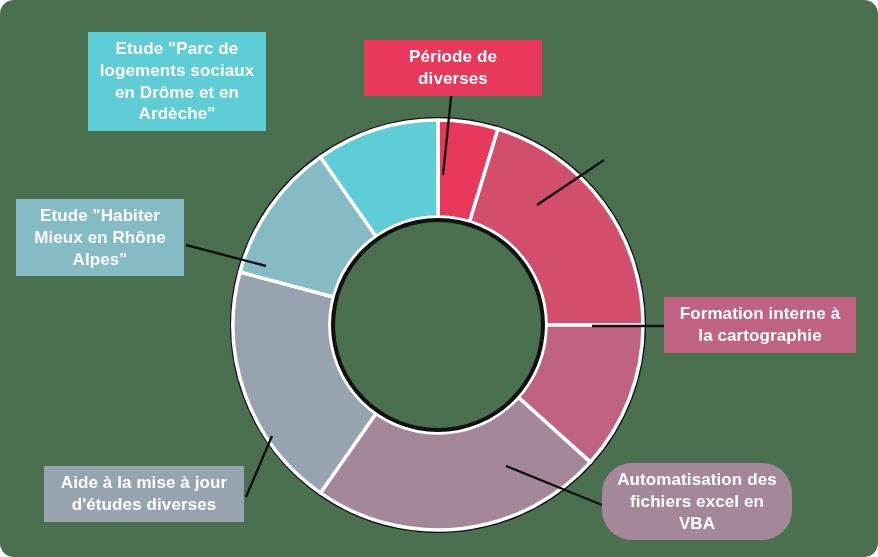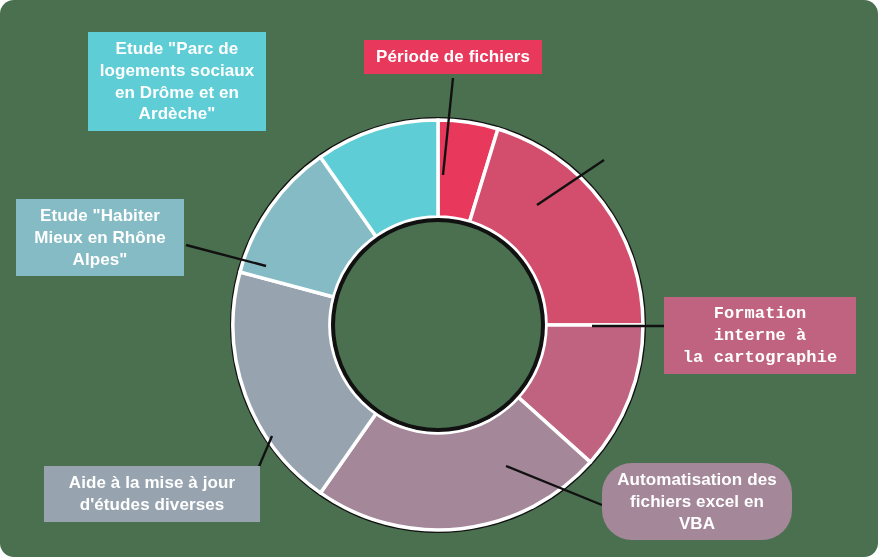--- a/index.html
+++ b/index.html
@@ -36,23 +36,23 @@
     font-size: 17px;
     line-height: 1.28;
     text-align: center;
     padding: 6px 10px;
     letter-spacing: 0.1px;
     white-space: pre-line;
   }
   
   .lab-tuillage     { left: 364px; top: 40px;  width: 178px; }
   .lab-bases        { left: 604px; top: 112px; width: 180px; }
-  .lab-formation    { left: 664px; top: 297px; width: 192px; font-family: Liberation Mono, monospace; }
+  .lab-formation    { left: 664px; top: 297px; width: 192px; }
   .lab-vba          { left: 602px; top: 463px; width: 190px; }
-  .lab-aide         { left: 44px;  top: 466px; width: 216px; }
+  .lab-aide         { left: 44px;  top: 466px; width: 200px; }
   .lab-habiter      { left: 16px;  top: 199px; width: 168px; }
   .lab-parc         { left: 88px;  top: 32px;  width: 178px; }
 </style>
 </head>
 <body>
 
 <div id="root">
 
   <div id="canvas-bg"></div>
 
@@ -73,21 +73,21 @@
       <line x1="453" y1="78" x2="443" y2="175" stroke="#111111" stroke-width="2.4"></line>
       <line x1="604" y1="160" x2="537" y2="205" stroke="#111111" stroke-width="2.4"></line>
       <line x1="664" y1="326" x2="592" y2="326" stroke="#111111" stroke-width="2.4"></line>
       <line x1="602" y1="505" x2="506" y2="466" stroke="#111111" stroke-width="2.4"></line>
       <line x1="246" y1="497" x2="272" y2="436" stroke="#111111" stroke-width="2.4"></line>
       <line x1="186" y1="245" x2="266" y2="266" stroke="#111111" stroke-width="2.4"></line>
       <line x1="266" y1="96" x2="266" y2="96" stroke="#111111" stroke-width="0"></line>
     </g>
   </svg>
 
-  <div class="label-box lab-tuillage" style="background: rgb(232, 57, 92);">Période de fichiers</div>
+  <div class="label-box lab-tuillage" style="background: rgb(232, 57, 92);">Période de diverses</div>
   <div class="label-box lab-formation" style="background: rgb(192, 99, 128);">Formation interne à
 la cartographie</div>
   <div class="label-box lab-vba" style="background: rgb(165, 135, 154); border-radius: 30px;">Automatisation des
 fichiers excel en
 VBA</div>
   <div class="label-box lab-aide" style="background: rgb(151, 164, 176);">Aide à la mise à jour
 d'études diverses</div>
   <div class="label-box lab-habiter" style="background: rgb(133, 187, 196);">Etude "Habiter
 Mieux en Rhône
 Alpes"</div>

